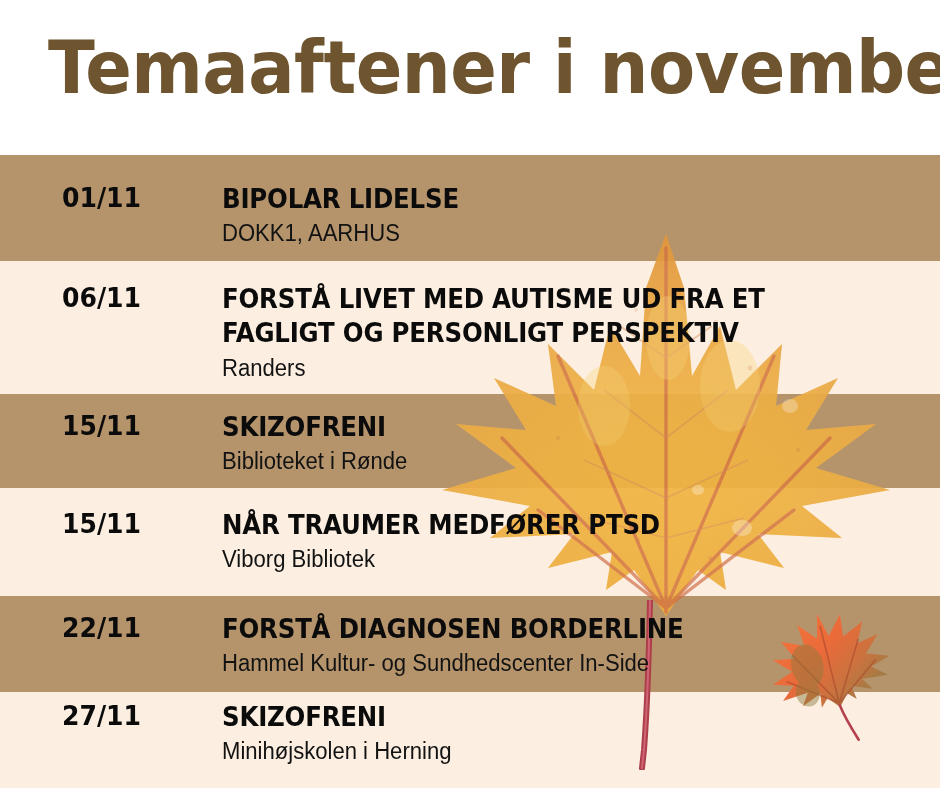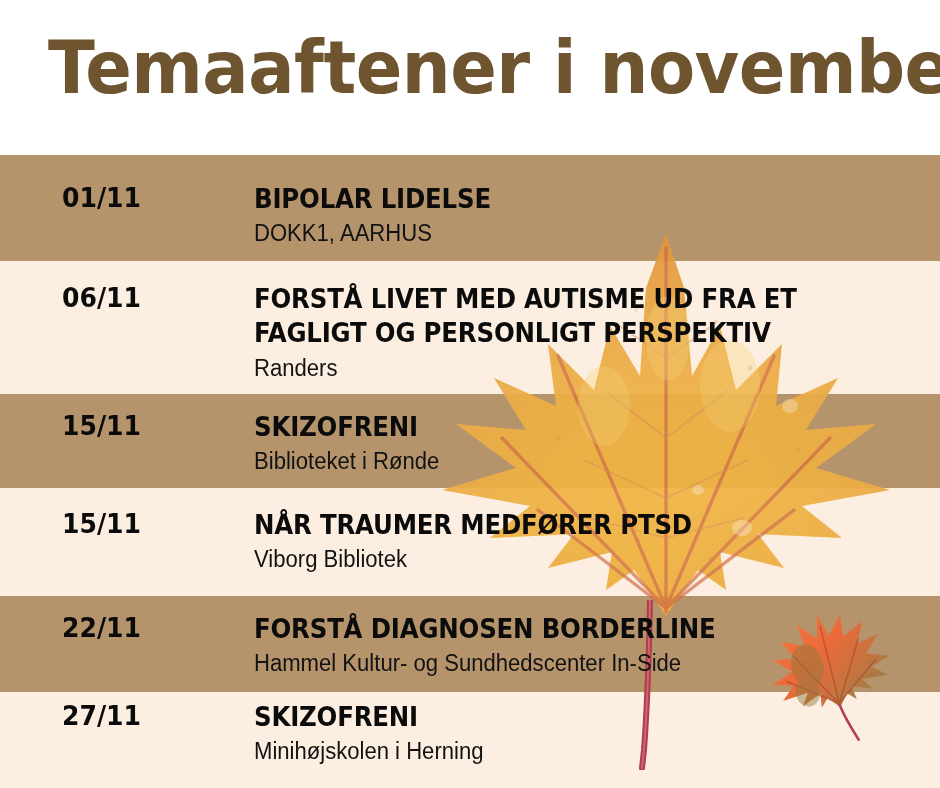--- a/index.html
+++ b/index.html
@@ -121,21 +121,20 @@
     color: #0b0b0b;
     letter-spacing: 0px;
     white-space: nowrap;
     transform: scaleX(0.93);
     transform-origin: left top;
   }
   .row-body {
     position: absolute;
     left: 222px;
     right: 20px;
-    margin-left: 32px;
   }
   .row-title {
     font-family: "DejaVu Sans", sans-serif;
     font-size: 26px;
     font-weight: 700;
     color: #0b0b0b;
     line-height: 1.32;
     letter-spacing: -0.2px;
     transform: scaleX(0.94);
     transform-origin: left top;

